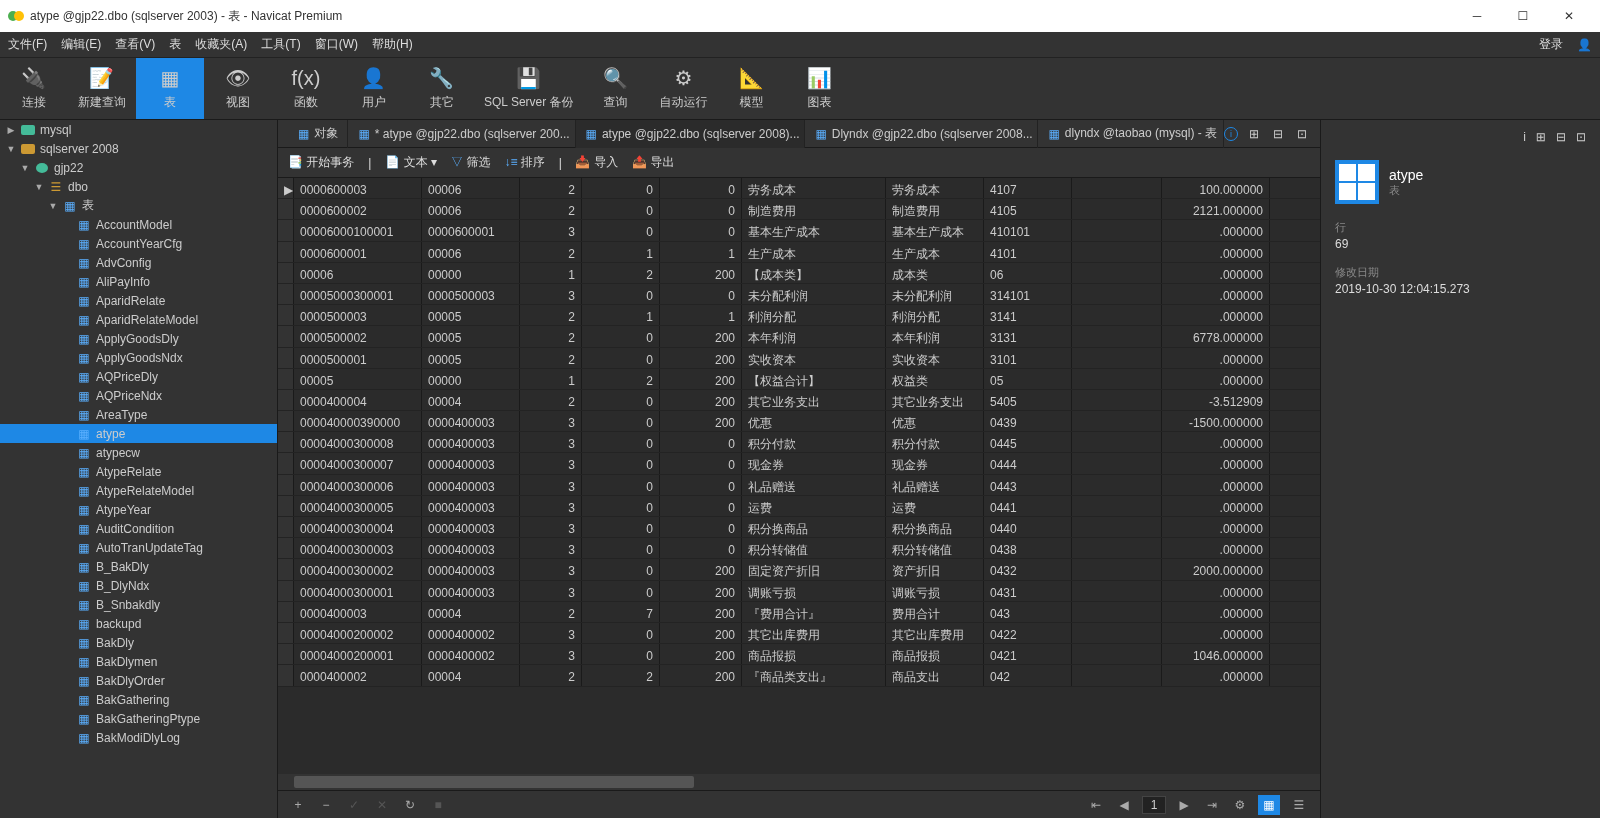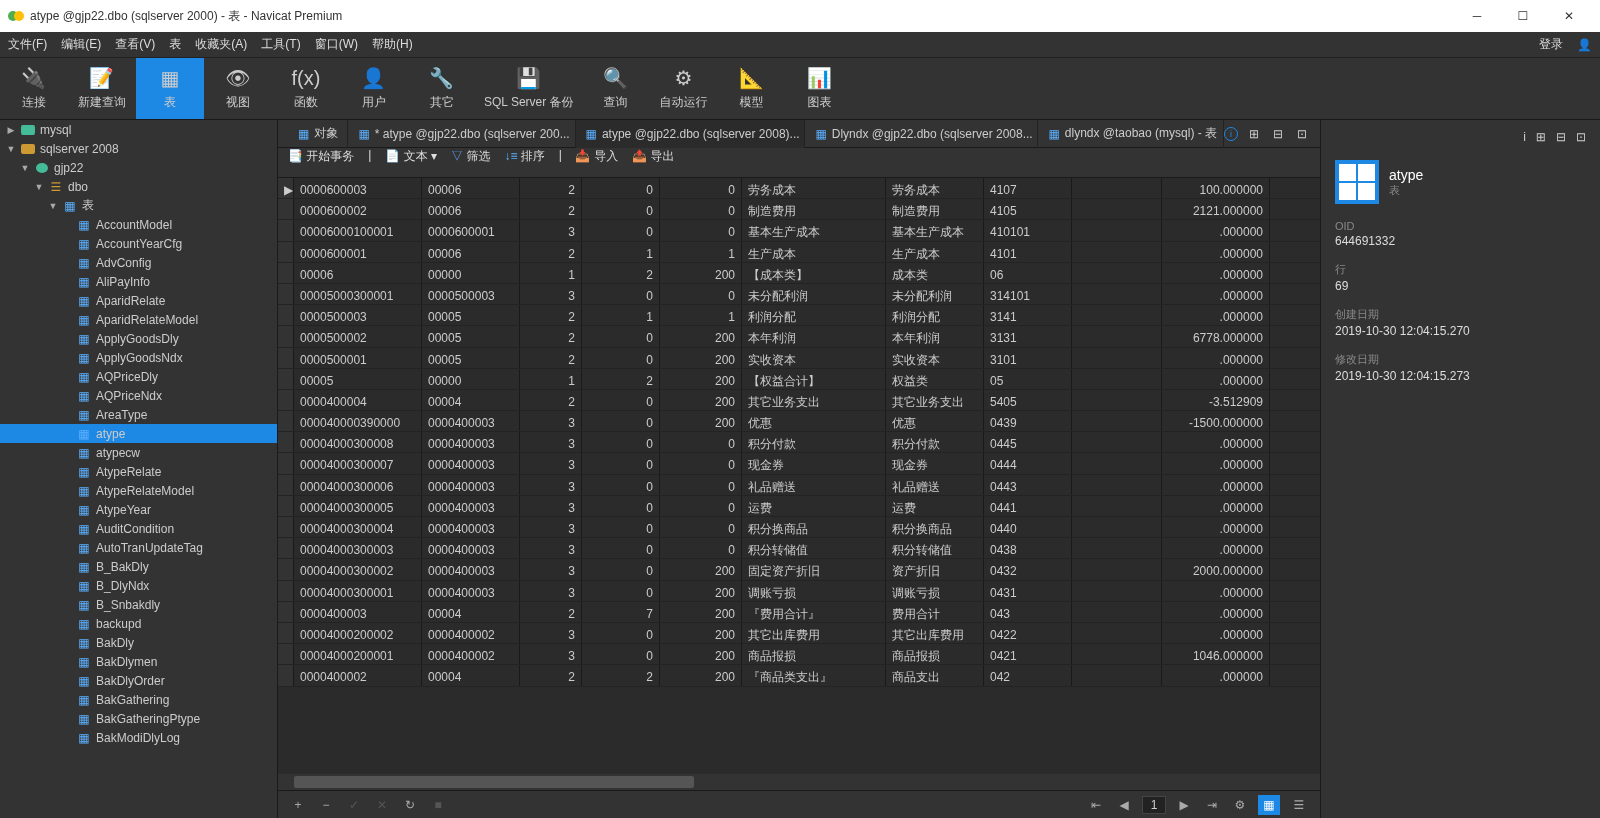--- a/index.html
+++ b/index.html
@@ -19,21 +19,21 @@
 .sidebar{width:278px;background:#333;border-right:1px solid #1a1a1a;overflow-y:auto;overflow-x:hidden}
 .tree-row{display:flex;align-items:center;height:19px;padding-left:6px;color:#ddd;white-space:nowrap}
 .tree-row.selected{background:#1e88e5;color:#fff}
 .tree-row svg{flex-shrink:0}
 .arrow{width:10px;display:inline-block;text-align:center;color:#aaa;font-size:9px}
 .ico{width:16px;height:14px;margin:0 4px;display:inline-flex;align-items:center;justify-content:center}
 .main{flex:1;display:flex;flex-direction:column;min-width:0}
 .tabs{background:#333;height:28px;display:flex;align-items:center;padding-left:10px;gap:0;border-bottom:1px solid #1a1a1a}
 .tab{padding:0 10px;height:28px;display:flex;align-items:center;gap:5px;color:#999;border-right:1px solid #222;max-width:240px;white-space:nowrap;overflow:hidden}
 .tab.active{background:#2b2b2b;color:#fff}
-.tabtool{background:#333;height:30px;display:flex;padding:0 10px;gap:14px;border-bottom:1px solid #1a1a1a}
+.tabtool{background:#333;height:30px;display:flex;align-items:center;padding:0 10px;gap:14px;border-bottom:1px solid #1a1a1a}
 .tabtool span{color:#ddd}
 .sep{color:#555}
 .grid{flex:1;display:flex;flex-direction:column;background:#2b2b2b;min-height:0;position:relative}
 .ghead{display:flex;background:#333;height:22px;border-bottom:1px solid #1a1a1a}
 .gcell{border-right:1px solid #1a1a1a;padding:2px 6px;overflow:hidden;white-space:nowrap}
 .ghead .gcell{background:#333;color:#bbb;display:flex;align-items:center}
 .gbody{flex:1;overflow-y:auto;overflow-x:hidden}
 .grow{display:flex;height:21.2px;border-bottom:1px solid #232323}
 .grow .gcell{color:#ccc;line-height:21px}
 .num{text-align:right}
@@ -69,21 +69,21 @@
 ::-webkit-scrollbar-thumb{background:#555}
 </style>
 </head>
 <body>
 
 <div class="titlebar">
   <svg width="16" height="16">
       <circle cx="5" cy="8" r="5" fill="#4caf50"></circle>
       <circle cx="11" cy="8" r="5" fill="#ffc107"></circle>
     </svg>
-  <span class="titlebar-text">atype @gjp22.dbo (sqlserver 2000) - 表 - Navicat Premium</span>
+  <span class="titlebar-text">atype @gjp22.dbo (sqlserver 2003) - 表 - Navicat Premium</span>
   <div class="winbtns">
     <div class="winbtn">─</div>
     <div class="winbtn">☐</div>
     <div class="winbtn">✕</div>
   </div>
 </div>
 
 <div class="menubar">
   <span>文件(F)</span>
   <span>编辑(E)</span>
@@ -813,30 +813,22 @@
           <div></div>
           <div></div>
         </div>
       <div>
         <div class="pname">atype</div>
         <div class="ptype">表</div>
       </div>
     </div>
     <div id="pfields">
         <div class="pfield">
-          <div class="lbl">OID</div>
-          <div class="val">644691332</div>
-        </div>
-        <div class="pfield">
           <div class="lbl">行</div>
           <div class="val">69</div>
-        </div>
-        <div class="pfield">
-          <div class="lbl">创建日期</div>
-          <div class="val">2019-10-30 12:04:15.270</div>
         </div>
         <div class="pfield">
           <div class="lbl">修改日期</div>
           <div class="val">2019-10-30 12:04:15.273</div>
         </div>
       </div>
   </div>
 </div>
 
 </body></html>

